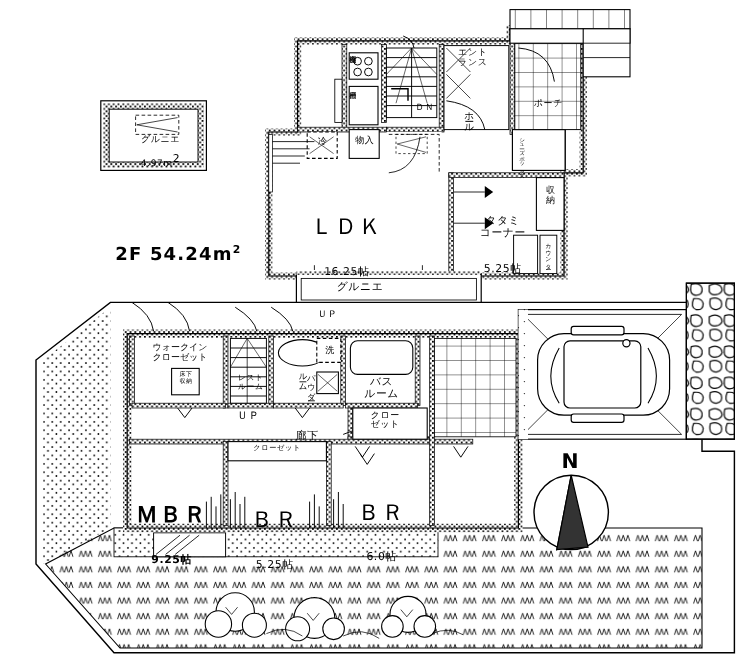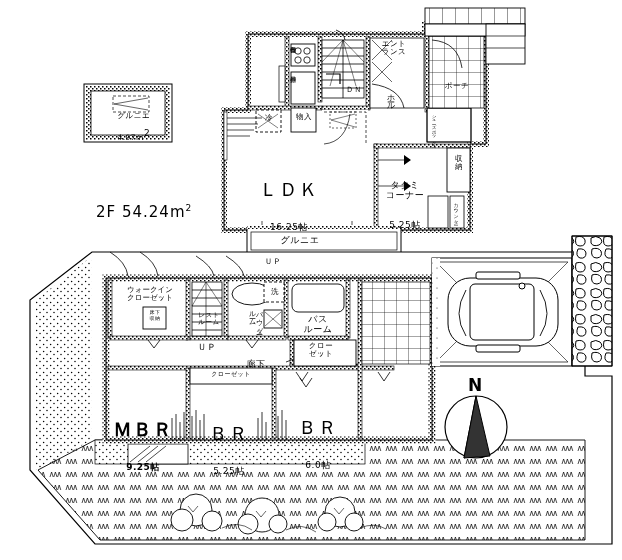--- a/index.html
+++ b/index.html
@@ -320,30 +320,30 @@
       <path d="M476 396 L464 458 L476 452 Z" fill="#fff" stroke="#000" stroke-width="1"></path>
       <path d="M476 396 L490 456 L464 458 Z" fill="#333" stroke="#000" stroke-width="1"></path>
     </g>
   </svg>
 
   <div class="lbl sm" style="left:96px;top:104px;width:64px;">
     <span>グルニエ</span><br>
     <span>4.97m</span><span class="sup">2</span>
   </div>
 
-  <div class="floorlbl" style="left:96px;top:203px;">
+  <div class="floorlbl" style="left:96px;top:203px;font-weight:bold;">
     <span>2F  54.24m</span><span class="sup">2</span>
   </div>
 
   <div class="lbl" style="left:244px;top:158px;width:90px;">
     <div class="big">ＬＤＫ</div>
     <div class="md">16.25帖</div>
   </div>
 
-  <div class="lbl md" style="left:372px;top:160px;width:66px;">
+  <div class="lbl md" style="left:386px;top:160px;width:66px;">
     <div style="white-space:pre-line;">タタミ
 コーナー</div>
     <div>5.25帖</div>
   </div>
 
   <div class="lbl sm" style="left:372px;top:40px;width:44px;white-space:pre-line;">エント
 ランス</div>
 
   <div class="lbl sm" style="left:434px;top:82px;width:46px;">ポーチ</div>
 

